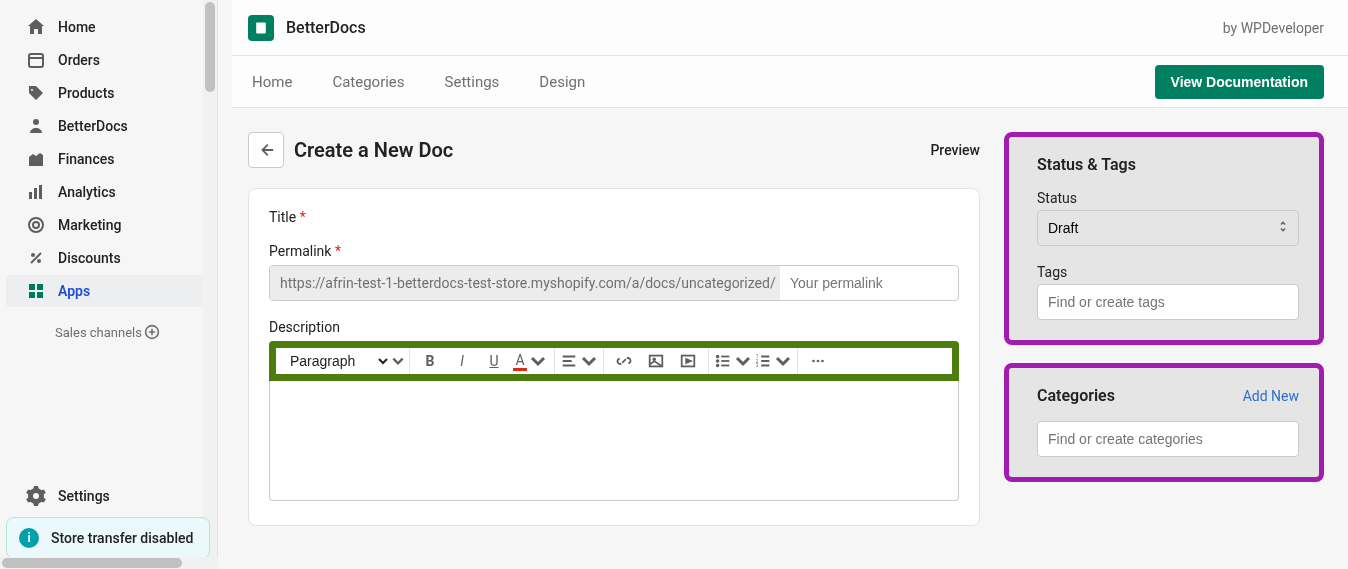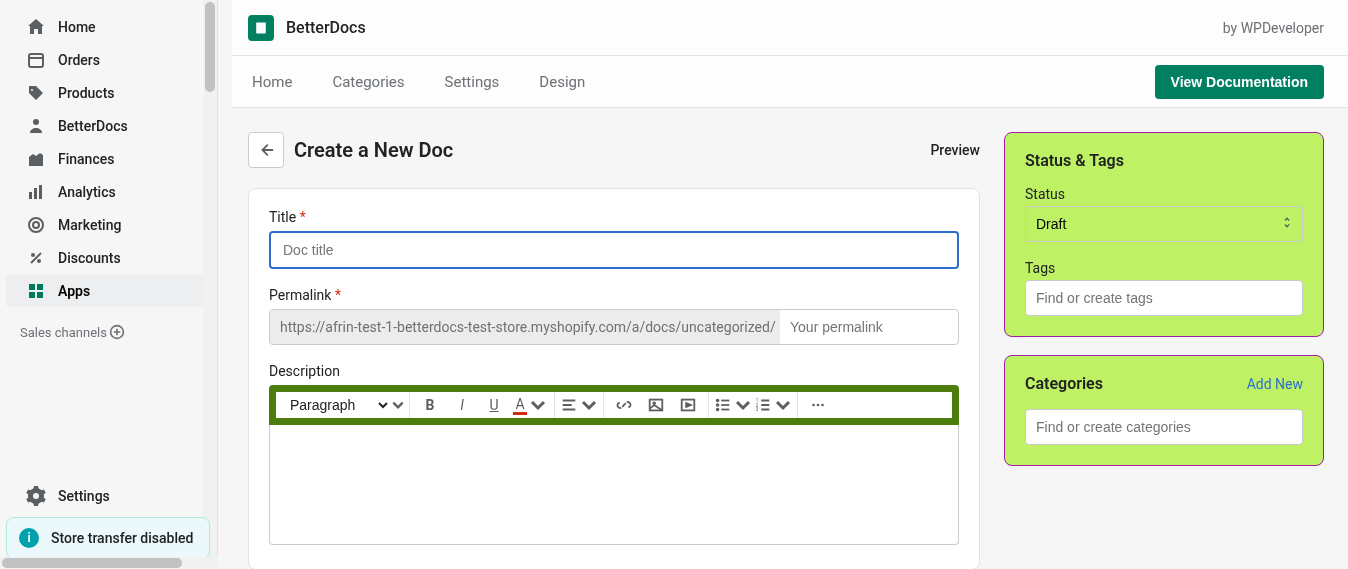--- a/index.html
+++ b/index.html
@@ -53,26 +53,26 @@
   }
   .nav-item .icon {
     width: 20px; height: 20px;
     display: flex; align-items: center; justify-content: center;
     color: #5c5f62;
     flex-shrink: 0;
   }
   .nav-item .icon svg { width: 20px; height: 20px; }
   .nav-item.active {
     background: #edeeef;
-    color: #000000;
+    color: #1d4ed8;
     font-weight: 600;
   }
   .nav-item.active .icon { color: #007a5c; }
   .nav-section-header {
-    display: flex; align-items: center; justify-content: flex-start;
+    display: flex; align-items: center; justify-content: center;
     padding: 14px 20px 6px 20px;
     font-size: 13px; color: #6d7175;
   }
   .nav-section-header .plus-btn {
     width: 20px; height: 20px; border-radius: 50%;
     display: flex; align-items: center; justify-content: center;
     color: #6d7175; cursor: pointer;
   }
   .nav-item .eye {
     margin-left: auto;
@@ -268,24 +268,24 @@
     width: 10px; height: 10px;
   }
   .editor-area {
     border: 1px solid #c9cccf;
     border-top: none;
     height: 120px;
     border-radius: 0 0 4px 4px;
   }
 
   .sidebar-card {
-    background: #bef264;
-    border: 1px solid #a21caf;
+    background: #e5e5e5;
+    border: 5px solid #a21caf;
     border-radius: 8px;
-    padding: 18px 20px 20px 20px;
+    padding: 18px 20px 20px 28px;
     margin-bottom: 18px;
   }
   .sidebar-card h3 { font-size: 16px; font-weight: 600; margin-bottom: 16px; }
   .sidebar-card .form-row label { font-size: 14px; color: #202223; display: block; margin-bottom: 4px; }
   .select-wrap {
     position: relative;
     height: 36px;
     border: 1px solid #c9cccf;
     border-radius: 4px;
     display: flex; align-items: center;
@@ -463,21 +463,20 @@
               <path d="M12 4l-6 6 6 6M6 10h12"></path>
             </svg>
         </button>
         <h1 class="page-title">Create a New Doc</h1>
         <span class="preview-link">Preview</span>
       </div>
 
       <div class="card">
         <div class="form-row">
           <label class="label"><span>Title</span> <span class="req">*</span></label>
-          <input class="title-input" type="text" placeholder="Doc title" style="">
         </div>
 
         <div class="form-row">
           <label class="label"><span>Permalink</span> <span class="req">*</span></label>
           <div class="permalink-row">
             <div class="permalink-base">https://afrin-test-1-betterdocs-test-store.myshopify.com/a/docs/uncategorized/</div>
             <div class="permalink-slug">
               <input type="text" placeholder="Your permalink" style="">
             </div>
 

